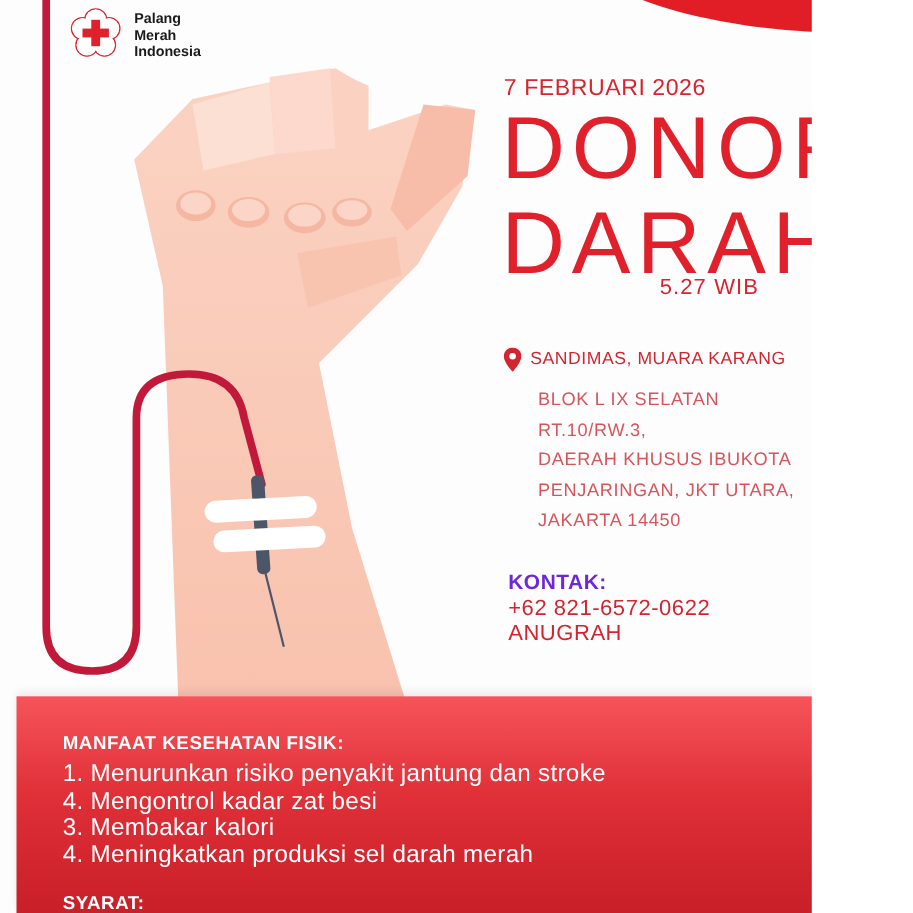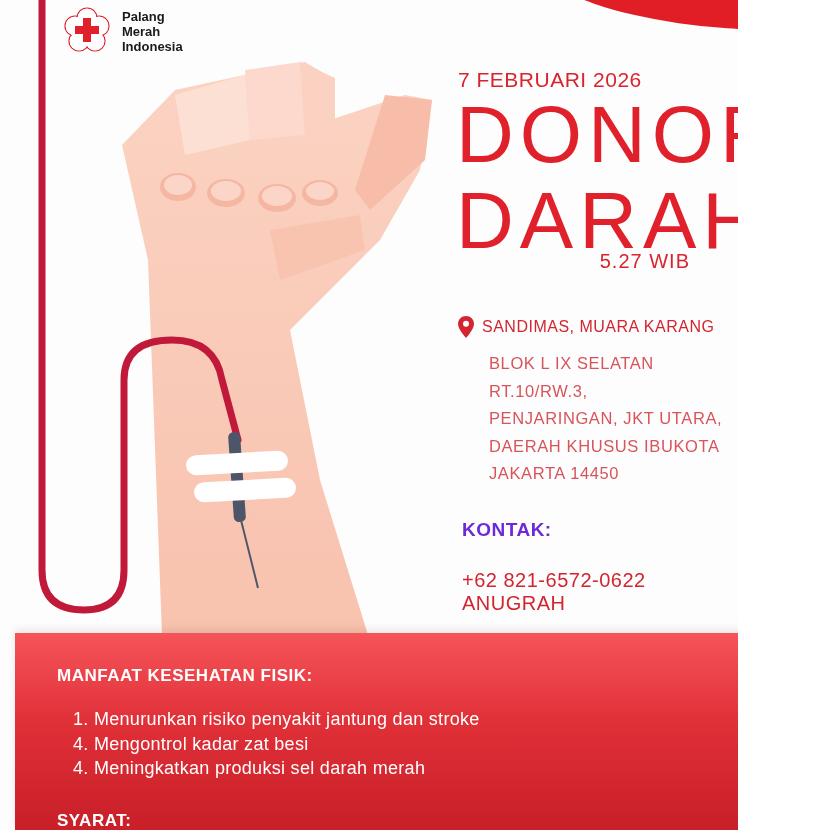--- a/index.html
+++ b/index.html
@@ -11,27 +11,27 @@
   .logo-text { margin-left: 10px; font-weight: bold; font-size: 13px; line-height: 15px; color: #1a1a1a; }
   .illus { position: absolute; left: 0; top: 0; width: 450px; height: 640px; }
   .date { position: absolute; left: 458px; top: 68px; font-size: 21px; color: #d9232e; letter-spacing: 0.5px; }
   .title { position: absolute; left: 456px; top: 92px; font-size: 80px; line-height: 86px; color: #e0202b; letter-spacing: 6px; font-weight: normal; }
   .time { position: absolute; right: 48px; top: 250px; font-size: 20px; color: #d9232e; letter-spacing: 1px; }
   .loc { position: absolute; left: 458px; top: 316px; display: flex; align-items: center; }
   .pin { width: 16px; height: 22px; margin-right: 8px; }
   .loc-name { font-size: 16px; color: #d22530; letter-spacing: 0.5px; }
   .addr { position: absolute; left: 489px; top: 350px; font-size: 16.5px; line-height: 27.5px; color: #d8545b; letter-spacing: 0.6px; }
   .kontak-label { position: absolute; left: 462px; top: 519px; font-size: 19px; font-weight: bold; color: #6d28d9; letter-spacing: 0.5px; }
-  .kontak-val { position: absolute; left: 462px; top: 542px; font-size: 20px; color: #d22530; letter-spacing: 0.5px; margin-top: 27px; }
+  .kontak-val { position: absolute; left: 462px; top: 542px; font-size: 20px; color: #d22530; letter-spacing: 0.5px; }
   .bottom { position: absolute; left: 15px; top: 633px; width: 830px; height: 197px; background: linear-gradient(180deg, #f6545a 0%, #e03038 45%, #c81f28 100%); box-shadow: 0 -4px 8px rgba(0,0,0,0.08); }
   .cross-deco { position: absolute; right: -40px; top: 30px; width: 120px; height: 120px; opacity: 0.35; }
   .cross-deco .v { position: absolute; left: 40px; top: 0; width: 40px; height: 120px; background: #ffd6d6; }
   .cross-deco .h { position: absolute; left: 0; top: 40px; width: 120px; height: 40px; background: #ffd6d6; }
   .benefit-title { position: absolute; left: 42px; top: 33px; font-size: 17px; font-weight: bold; color: #ffffff; letter-spacing: 0.5px; }
-  .benefit-list { position: absolute; left: 42px; top: 58px; margin: 16px; padding: 0; list-style: none; font-size: 18px; line-height: 24.5px; color: #ffffff; letter-spacing: 0.3px; }
+  .benefit-list { position: absolute; left: 42px; top: 58px; margin: 0; padding: 0; list-style: none; font-size: 22px; line-height: 24.5px; color: #ffffff; letter-spacing: 0.3px; }
   .syarat { position: absolute; left: 42px; top: 178px; font-size: 17px; font-weight: bold; color: #ffffff; letter-spacing: 0.5px; text-align: right; }
 </style>
 </head>
 <body>
 
 <div class="poster">
 
   <div class="top-swoosh"></div>
 
   <div class="logo">
@@ -106,34 +106,35 @@
   <div class="loc">
     <svg class="pin" viewBox="0 0 16 22">
       <path d="M8 0 C3.6 0 0 3.5 0 7.8 C0 13.5 8 22 8 22 C8 22 16 13.5 16 7.8 C16 3.5 12.4 0 8 0 Z" fill="#d22530"></path>
       <circle cx="8" cy="7.8" r="3" fill="#ffffff"></circle>
     </svg>
     <span class="loc-name">SANDIMAS, MUARA KARANG</span>
   </div>
 
   <div class="addr">
     <div>BLOK L IX SELATAN RT.10/RW.3,</div>
+    <div>DAERAH KHUSUS IBUKOTA</div>
     <div>PENJARINGAN, JKT UTARA,</div>
-    <div>DAERAH KHUSUS IBUKOTA</div>
     <div>JAKARTA 14450</div>
   </div>
 
   <div class="kontak-label">KONTAK:</div>
   <div class="kontak-val">+62 821-6572-0622 ANUGRAH</div>
 
   <div class="bottom">
     <div class="cross-deco">
       <div class="v"></div>
         <div class="h"></div>
     </div>
     <div class="benefit-title">MANFAAT KESEHATAN FISIK:</div>
     <ul class="benefit-list">
       <li>1. Menurunkan risiko penyakit jantung dan stroke</li>
       <li>4. Mengontrol kadar zat besi</li>
+      <li>3. Membakar kalori</li>
       <li>4. Meningkatkan produksi sel darah merah</li>
     </ul>
     <div class="syarat">SYARAT:</div>
   </div>
 </div>
 
 </body></html>

